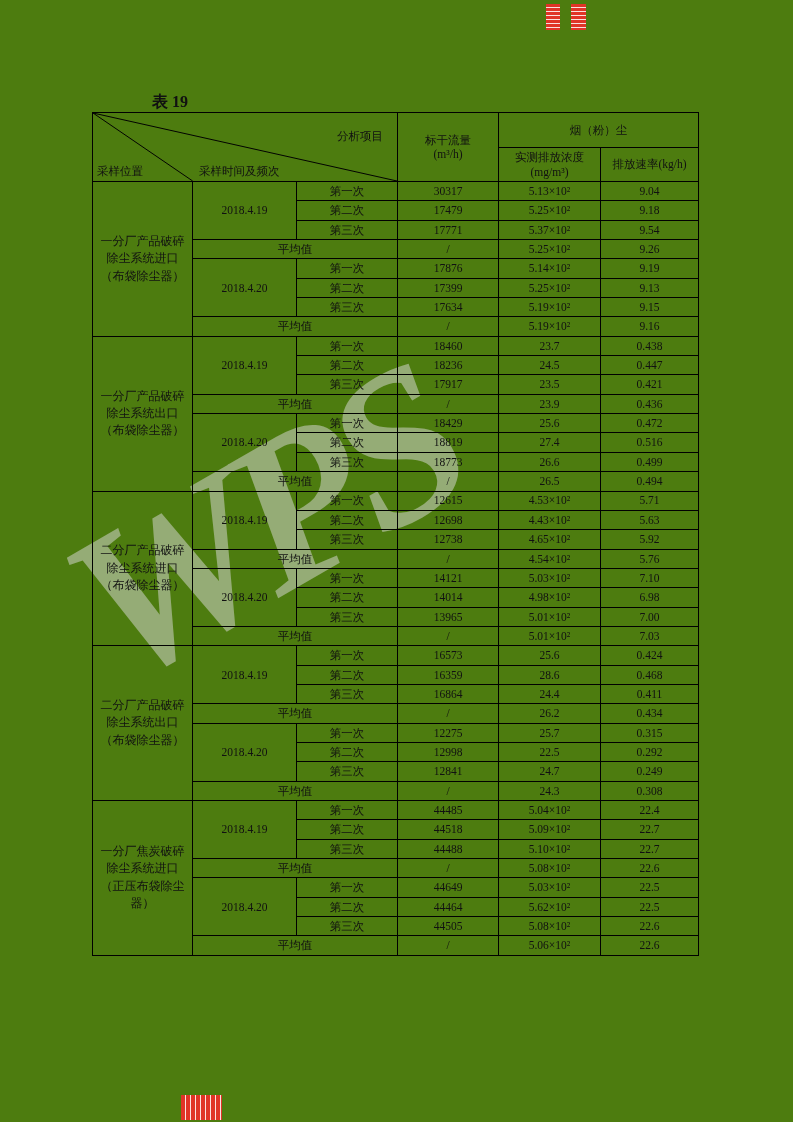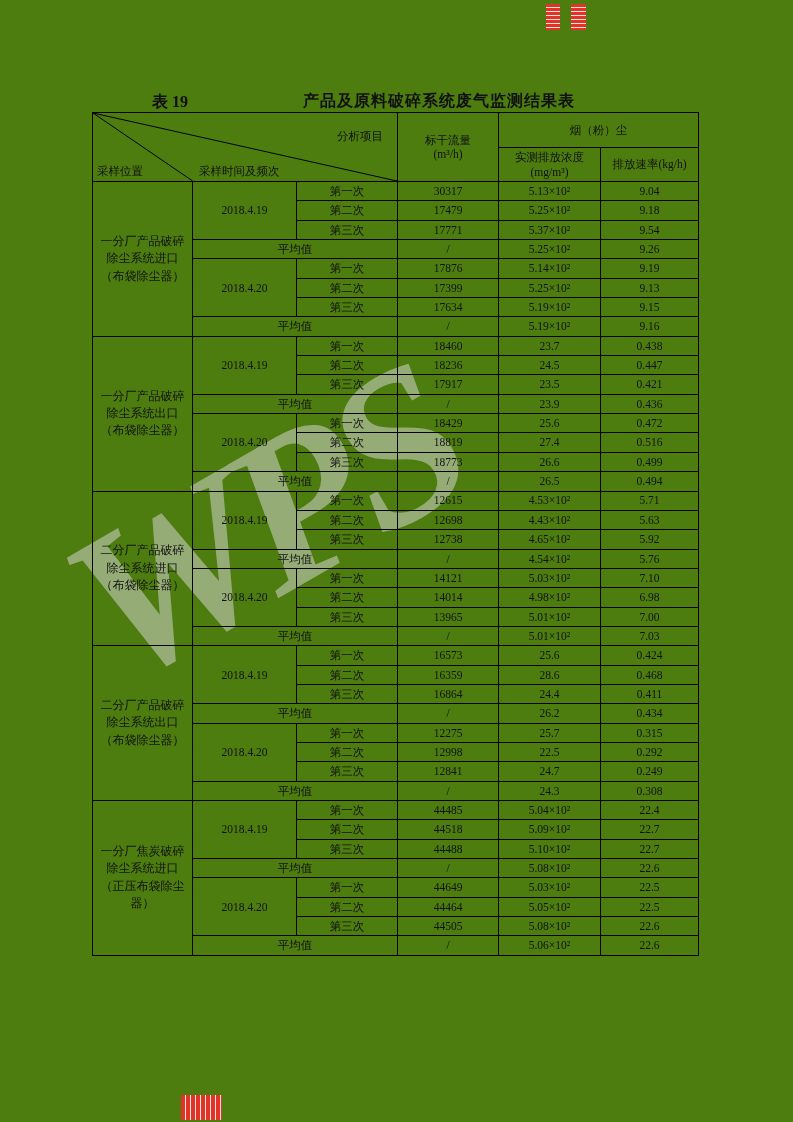--- a/index.html
+++ b/index.html
@@ -51,21 +51,20 @@
   .stamp-top-2{left:571px;top:4px;width:15px;height:26px;}
   .stamp-bottom{left:181px;top:1095px;width:41px;height:25px;
     background-image:repeating-linear-gradient(90deg,rgba(255,255,255,0) 0 4px,rgba(255,255,255,.85) 4px 5px);}
 </style>
 </head>
 <body>
 
 <div class="page">
 
   <div class="tbl-label">表 19</div>
-  <div class="doc-title">产品及原料破碎系统废气监测结果表</div>
 
   <div class="watermark">WPS</div>
 
   <table class="results">
     <colgroup>
       <col style="width:100px">
         <col style="width:104px">
         <col style="width:101px">
       <col style="width:101px">
         <col style="width:102px">
@@ -330,21 +329,21 @@
         <tr>
           <td rowspan="3">2018.4.20</td>
           <td>第一次</td>
           <td>44649</td>
           <td>5.03×10²</td>
           <td>22.5</td>
         </tr>
         <tr>
           <td>第二次</td>
           <td>44464</td>
-          <td>5.05×10²</td>
+          <td>5.62×10²</td>
           <td>22.5</td>
         </tr>
         <tr>
           <td>第三次</td>
           <td>44505</td>
           <td>5.08×10²</td>
           <td>22.6</td>
         </tr>
         <tr>
           <td colspan="2">平均值</td>

